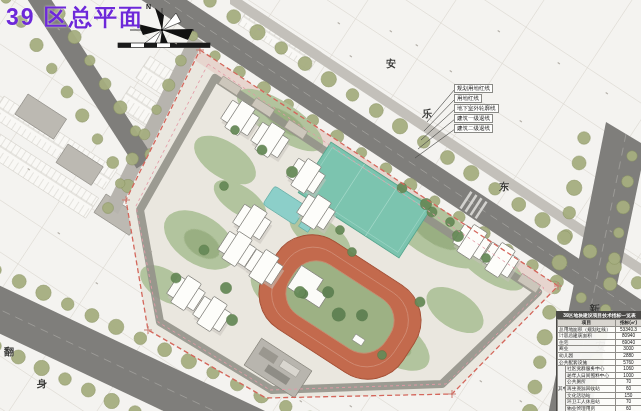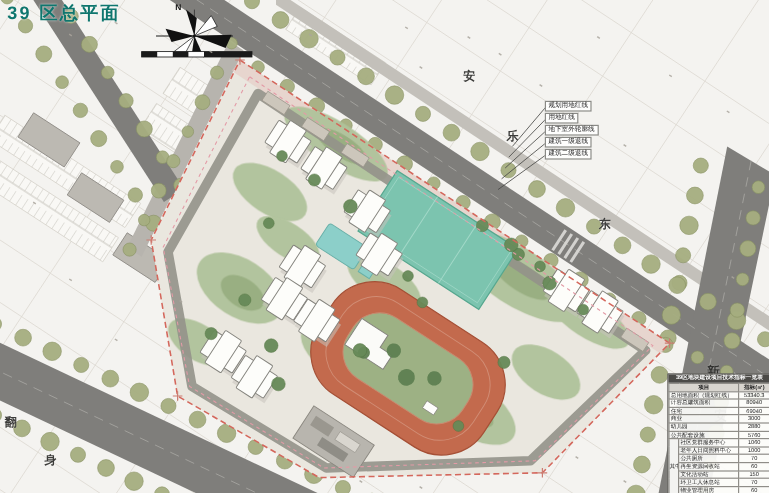--- a/index.html
+++ b/index.html
@@ -1,19 +1,19 @@
 <!DOCTYPE html>
 <html><head>
 <meta charset="utf-8">
 <style>
   html,body{margin:0;padding:0;background:#e8e8e8;}
   .stage{position:relative;width:641px;height:411px;overflow:hidden;background:#f4f3f0;
          font-family:"Liberation Sans","DejaVu Sans",sans-serif;}
   .stage svg{position:absolute;left:0;top:0;}
-  .page-title{position:absolute;left:6px;top:2px;font-size:15px;font-weight:800;color:#0f766e;
+  .page-title{position:absolute;left:6px;top:2px;font-size:23px;font-weight:800;color:#6d28d9;
               letter-spacing:2px;text-shadow:0 0 2px rgba(255,255,255,.8);}
   .north-label{position:absolute;left:146px;top:3px;font-size:7px;font-weight:700;color:#111;}
   .legend{position:absolute;left:454px;top:83px;}
   .lg-row{height:10px;display:flex;align-items:center;}
   .lg-label{font-size:5.5px;line-height:7px;color:#222;background:rgba(255,255,255,.85);
             border:0.5px solid #8a8a86;padding:0 2px;white-space:nowrap;}
   .rc{position:absolute;font-size:10px;font-weight:700;color:#3c3c3a;
       text-shadow:0 0 1px rgba(255,255,255,.5);}
   .rc.big{font-size:11px;color:#333331;}
   .tbl{position:absolute;left:556px;top:311px;width:85px;border:1px solid #4c4b48;

